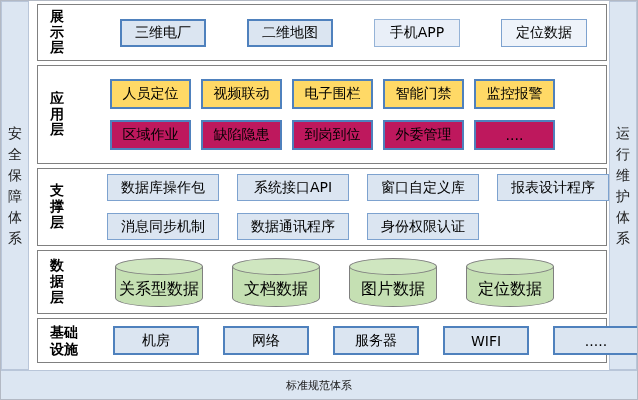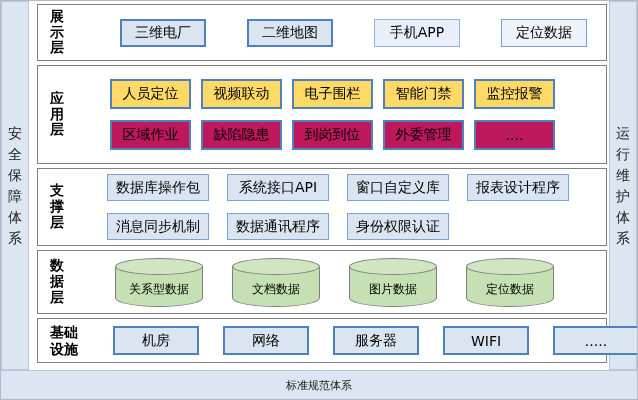--- a/index.html
+++ b/index.html
@@ -66,38 +66,38 @@
   
   .l2 .rows { gap:11px; }
   .l2 .row { padding-left:10px; gap:10px; }
   .l2 .node { width:81px; height:30px; border:2px solid #4f81bd; }
   .l2 .node.yellow { background:#ffd966; }
   .l2 .node.green  { background:#be185d; }
 
   
   .l3 .rows { gap:12px; }
   .l3 .row { padding-left:7px; gap:18px; }
-  .l3 .node { width:102px; height:27px; background:#dbe5f1; border:1px solid #7da2cf; }
+  .l3 .node { width:112px; height:27px; background:#dbe5f1; border:1px solid #7da2cf; }
 
   
   .l4 .row { padding-left:15px; gap:29px; }
   .cyl { position:relative; width:88px; height:49px; }
   .cyl-body {
     position:absolute; left:0; right:0; top:8px; bottom:0;
     background:#c5e0b3; border:1px solid #7f7f7f; border-top:none;
     border-radius:0 0 44px 44px / 0 0 9px 9px;
   }
   .cyl-top {
     position:absolute; left:0; top:0; width:100%; height:17px;
     background:#cfe6c0; border:1px solid #7f7f7f; border-radius:50%;
   }
   .cyl-label {
     position:absolute; left:0; right:0; top:20px; height:24px;
     display:flex; align-items:center; justify-content:center;
-    font-size:12px; white-space:nowrap;text-align:right;
+    font-size:16px; white-space:nowrap;text-align:right;
   }
 
   
   .l5 .row { padding-left:13px; gap:24px; }
   .l5 .node { width:86px; height:29px; background:#dbe5f1; border:2px solid #4f81bd; }
 
   
   .layer.l1 { height:57px; }
   .layer.l2 { height:99px; }
   .layer.l3 { height:78px; }

